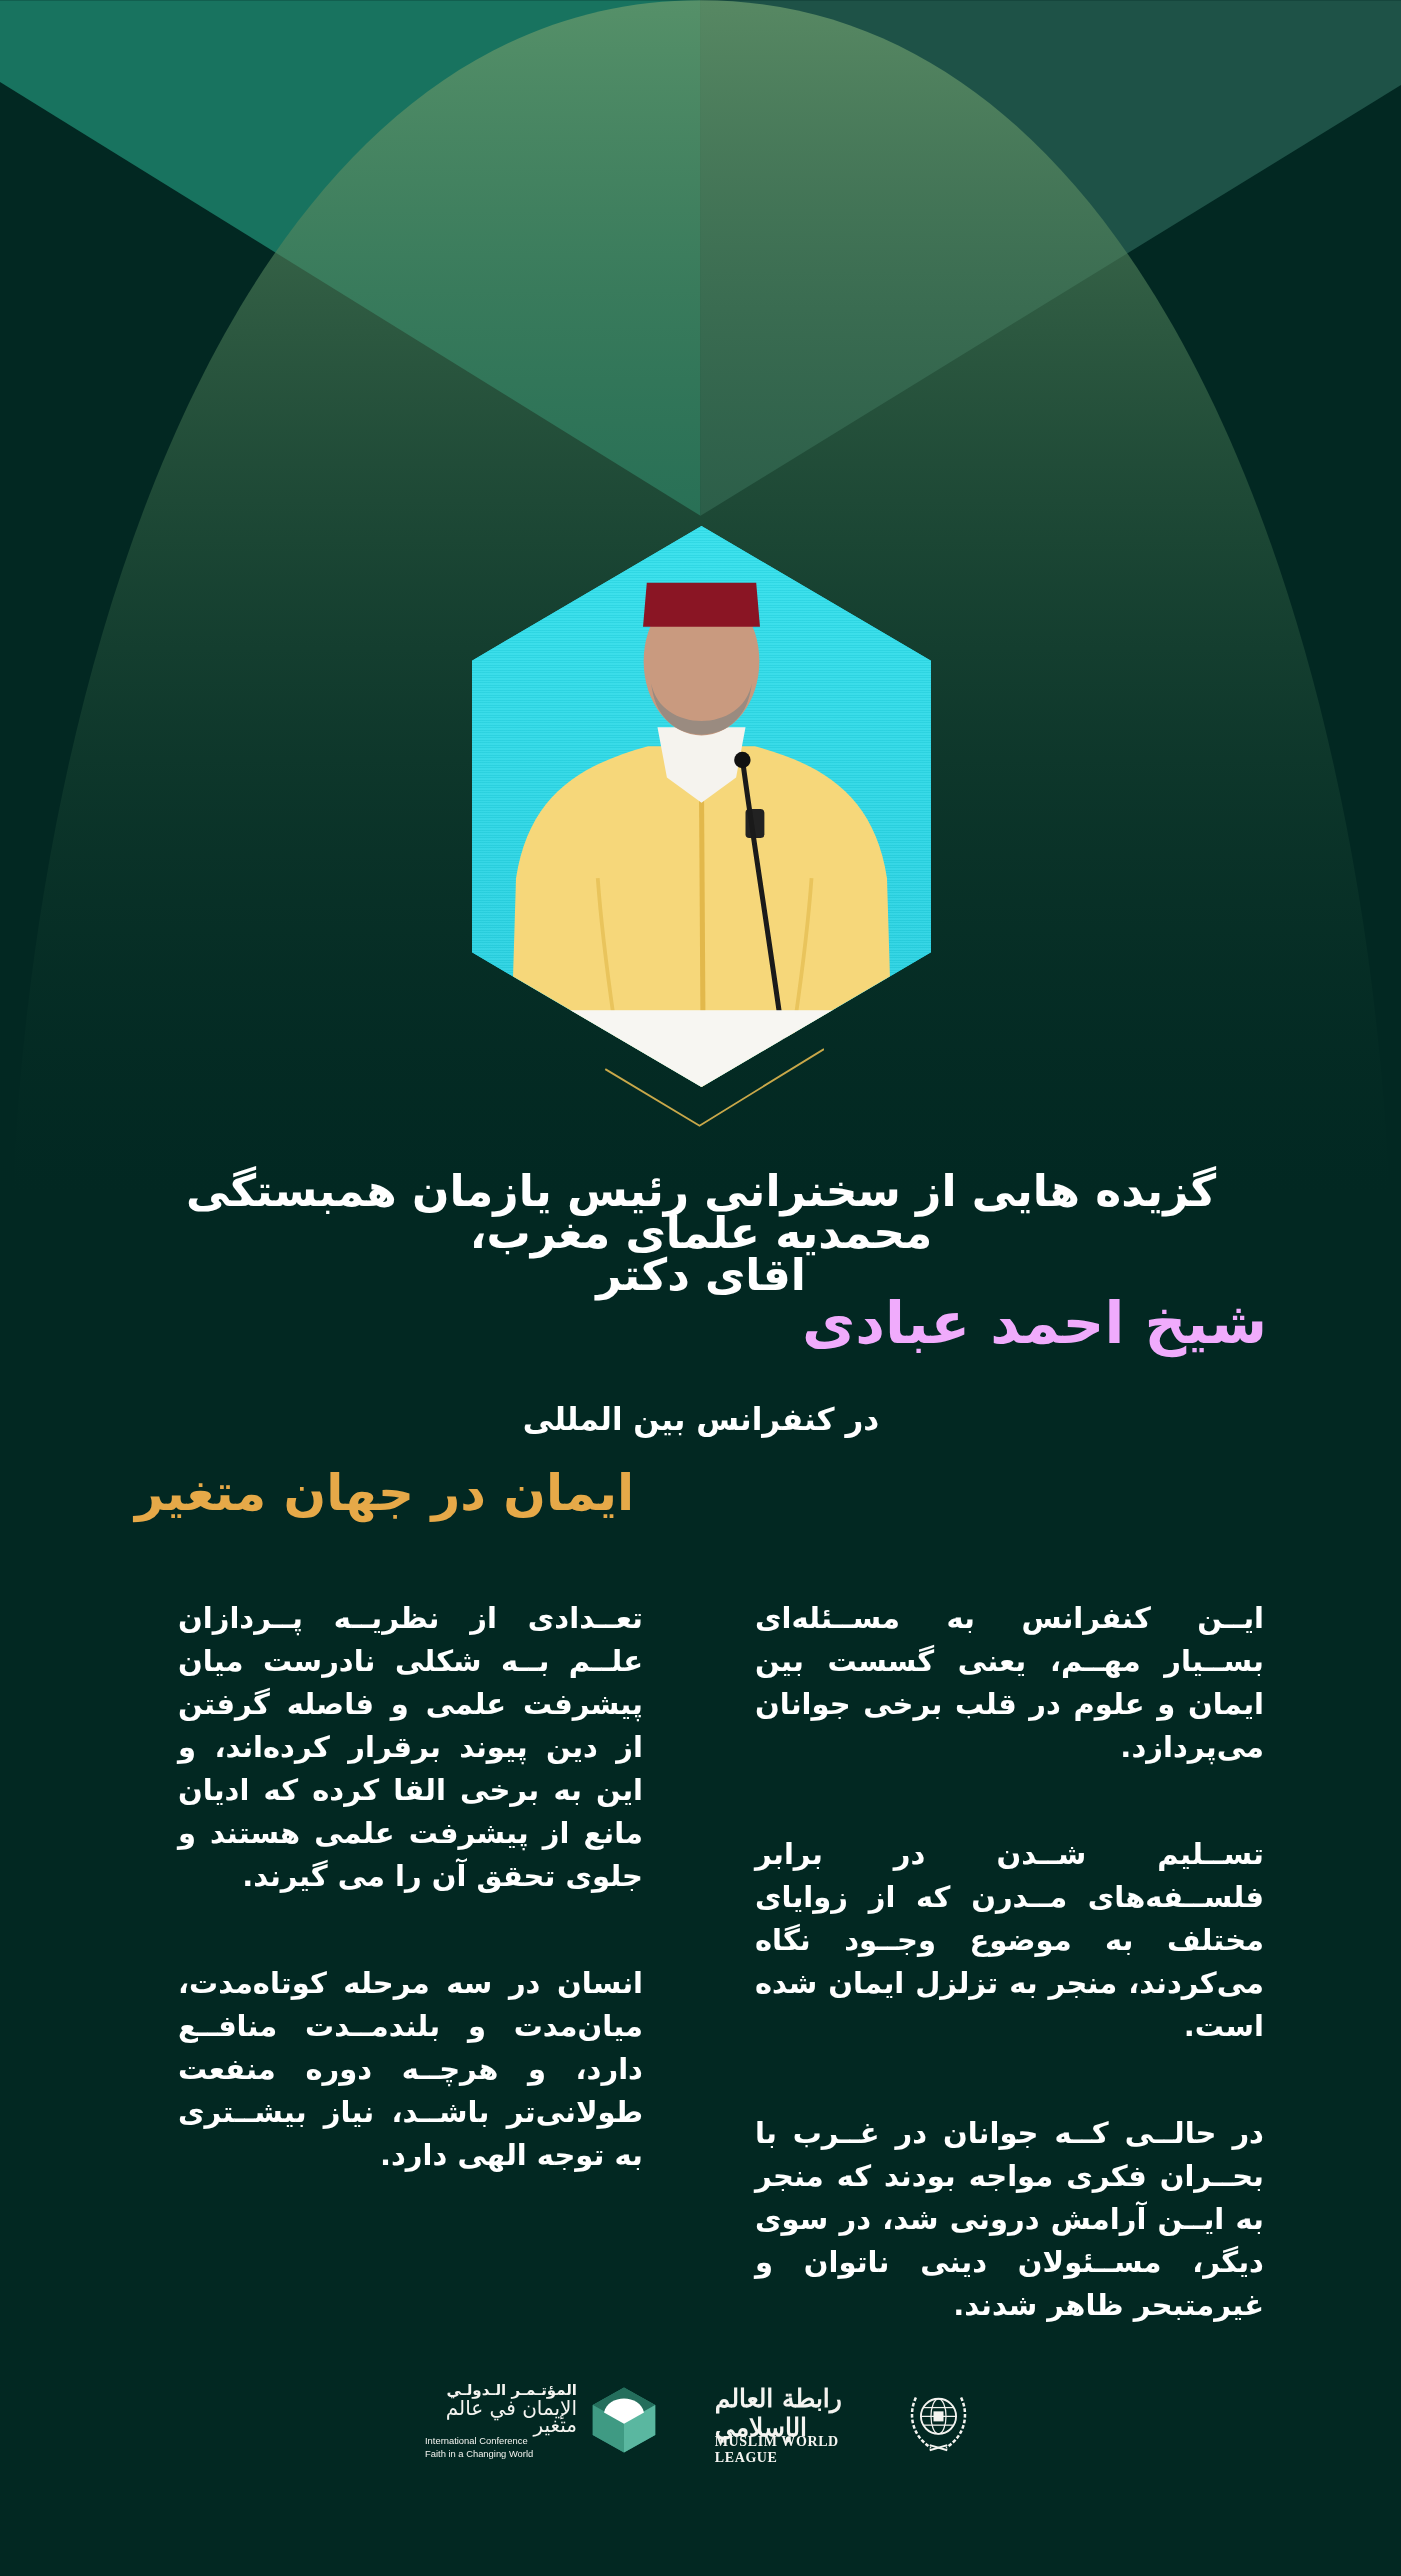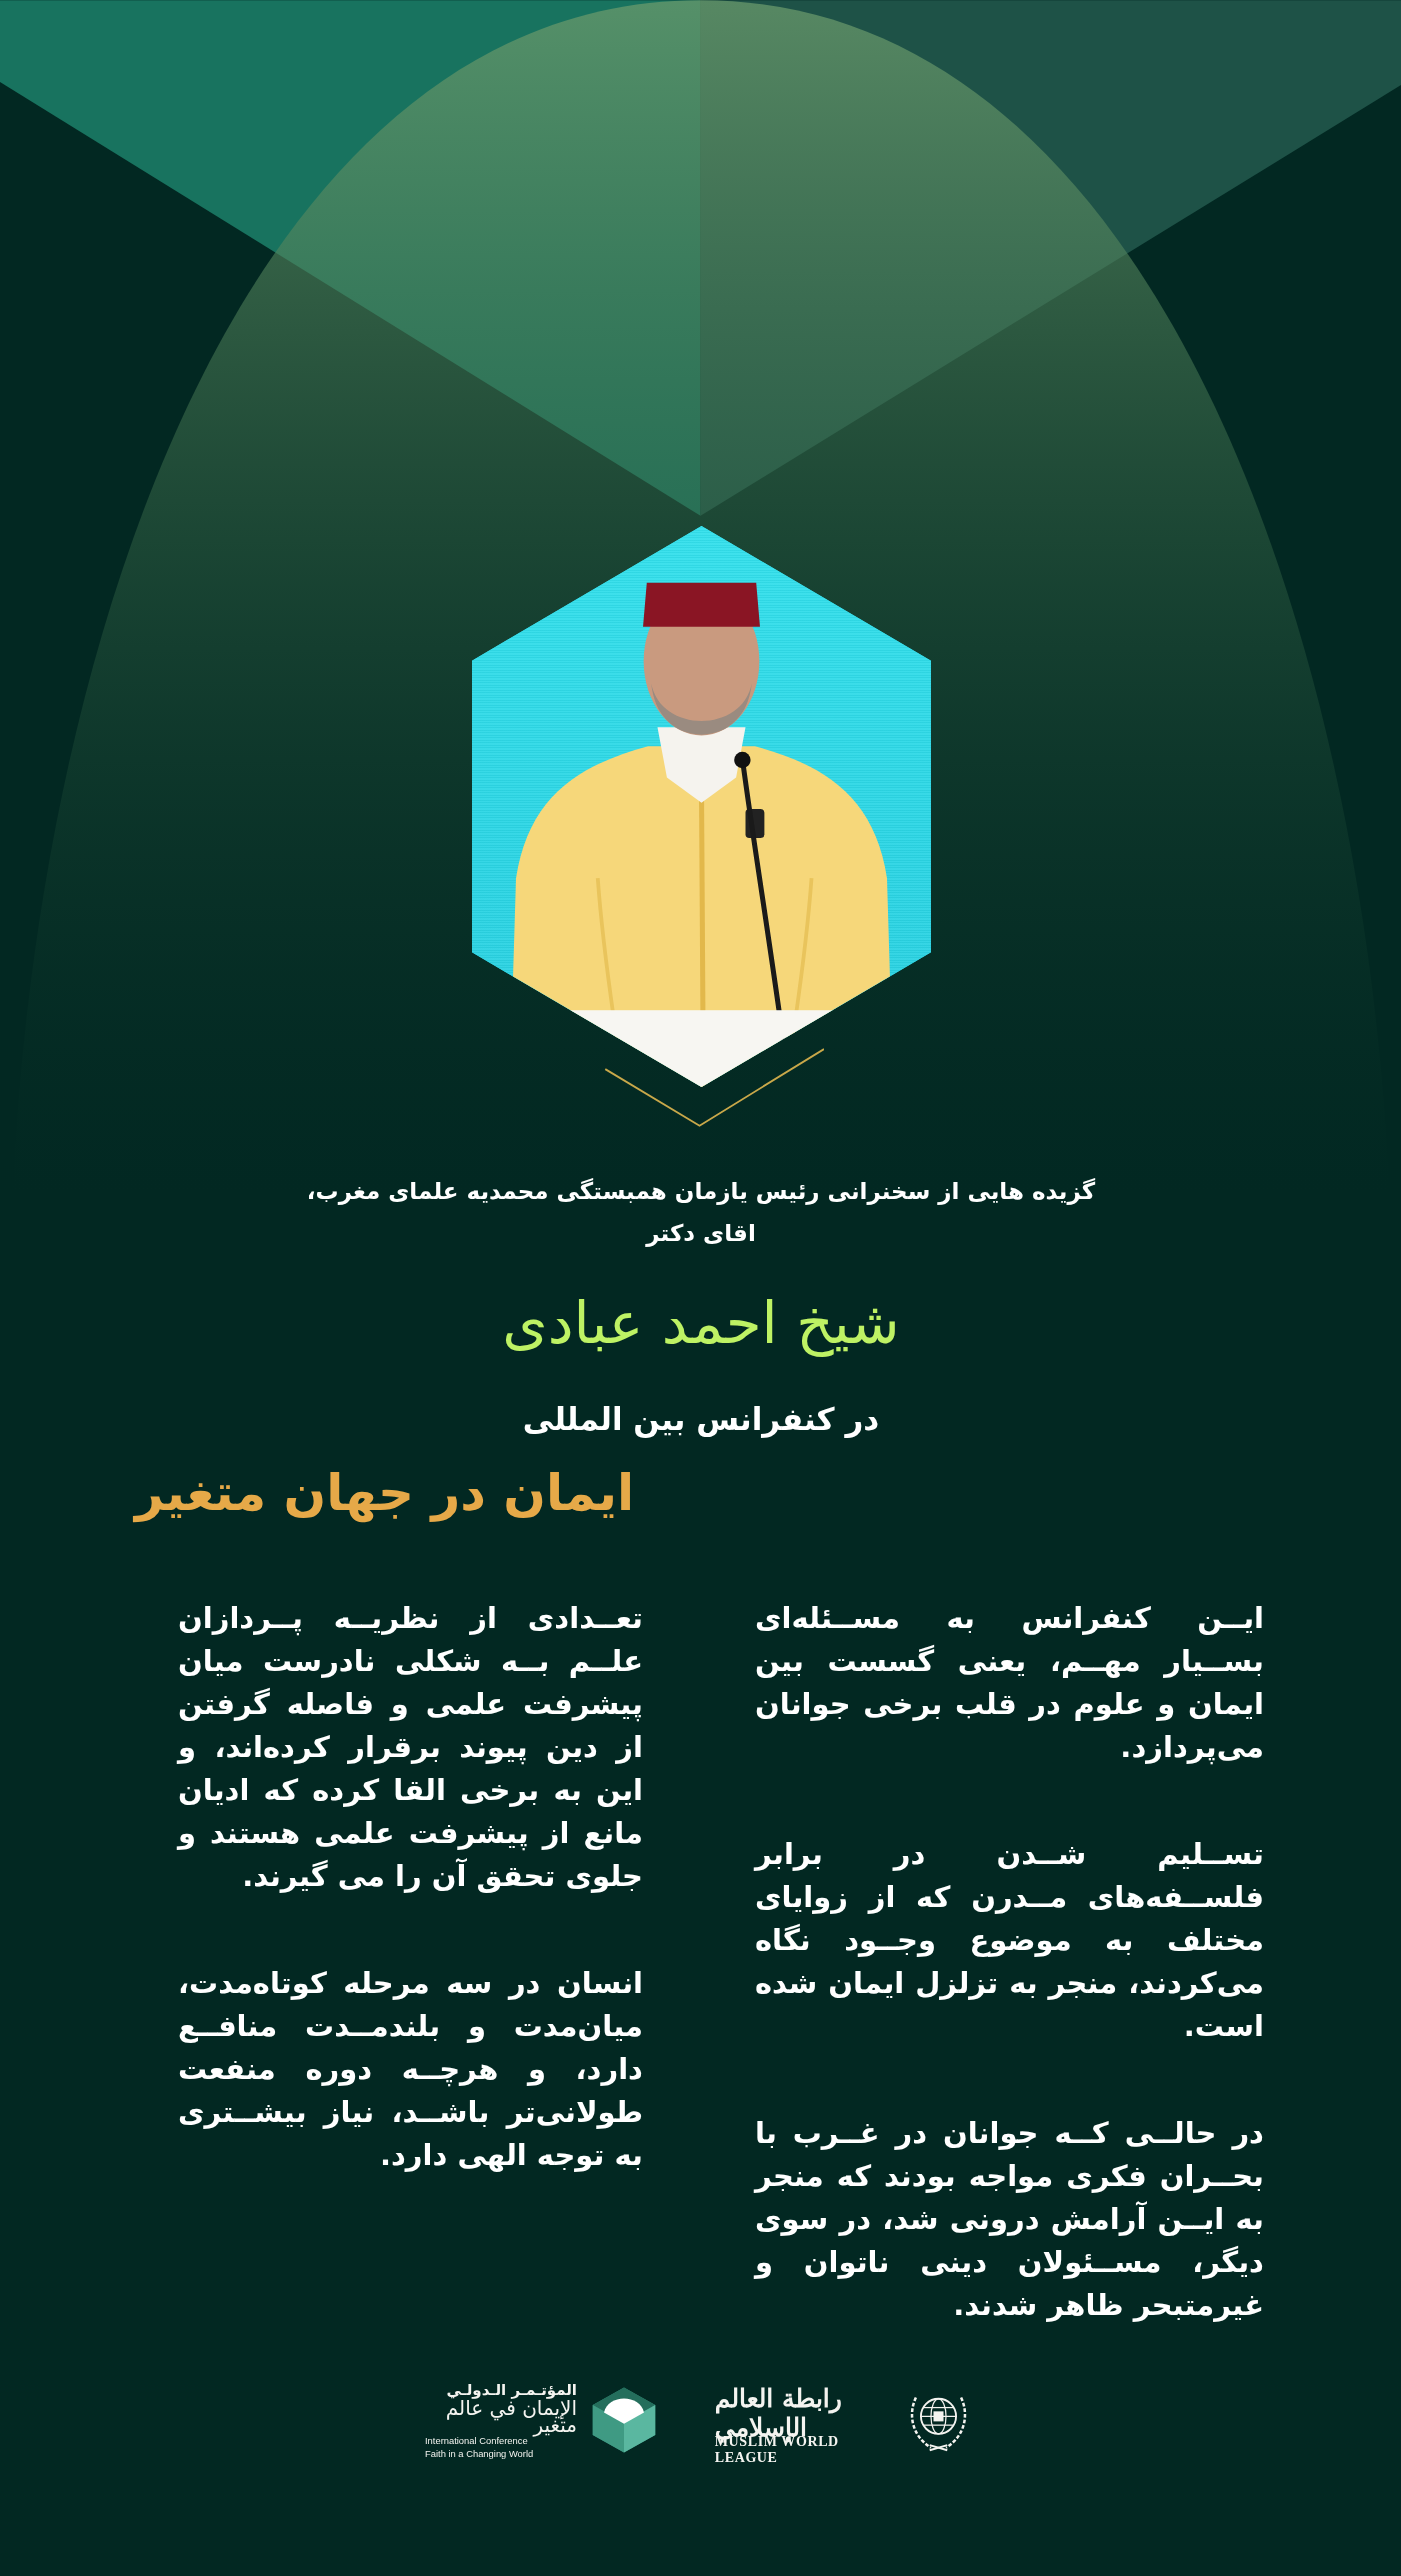--- a/index.html
+++ b/index.html
@@ -27,27 +27,27 @@
         repeating-linear-gradient(0deg, rgba(255,255,255,0.06) 0 1.3px, rgba(0,0,0,0.03) 1.3px 2.5px),
         linear-gradient(180deg, #33e0ec 0%, #2ad5e4 60%, #28cfe0 100%);
     }
     .hero-photo svg { position: absolute; inset: 0; width: 100%; height: 100%; }
 
     .gold-chevron { position: absolute; left: 604px; top: 1044px; width: 220px; height: 88px; }
 
     .intro {
       position: absolute; left: 135px; width: 1132px; top: 1170px;
       text-align: center; direction: rtl;
-      font-size: 23px; font-weight: bold; line-height: 42px;
+      font-size: 44px; font-weight: bold; line-height: 42px;
       color: #ffffff;
     }
     .speaker-name {
       position: absolute; left: 135px; width: 1132px; top: 1286px;
-      text-align: center; direction: rtl;
-      font-size: 58px; font-weight: normal; color: #bef264; line-height: 75px;
+      text-align: right; direction: rtl;
+      font-size: 58px; font-weight: bold; color: #f0abfc; line-height: 75px;
     }
     .conf-pre {
       position: absolute; left: 135px; width: 1132px; top: 1397px;
       text-align: center; direction: rtl;
       font-size: 31px; font-weight: bold; color: #ffffff; line-height: 44px;
     }
     .conf-title {
       position: absolute; left: 135px; width: 1132px; top: 1459px;
       text-align: left; direction: rtl;
       font-size: 50px; font-weight: bold; color: #e6a948; line-height: 69px;

